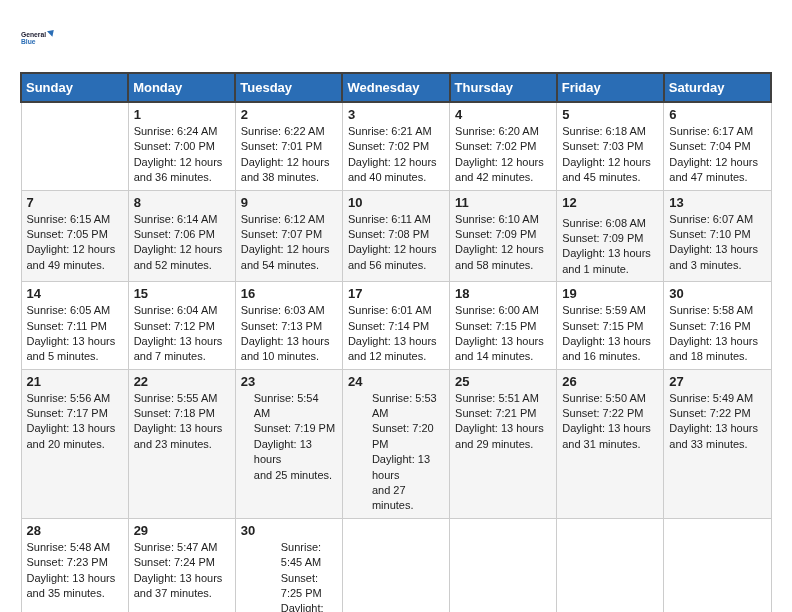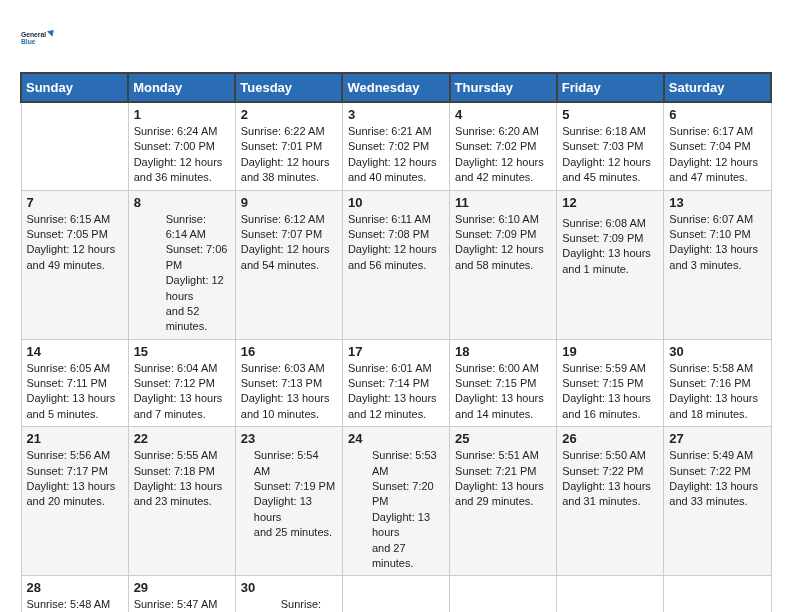--- a/index.html
+++ b/index.html
@@ -156,21 +156,21 @@
       <tr>
         <td>
           <span class="day-num">7</span>
           <div class="day-info" style="white-space: pre-line;">Sunrise: 6:15 AM
 Sunset: 7:05 PM
 Daylight: 12 hours
 and 49 minutes.</div>
         </td>
         <td>
           <span class="day-num">8</span>
-          <div class="day-info" style="white-space: pre-line; margin-left: 32px;">Sunrise: 6:14 AM
+          <div class="day-info" style="white-space: pre-line;">Sunrise: 6:14 AM
 Sunset: 7:06 PM
 Daylight: 12 hours
 and 52 minutes.</div>
         </td>
         <td>
           <span class="day-num">9</span>
           <div class="day-info" style="white-space: pre-line;">Sunrise: 6:12 AM
 Sunset: 7:07 PM
 Daylight: 12 hours
 and 54 minutes.</div>

